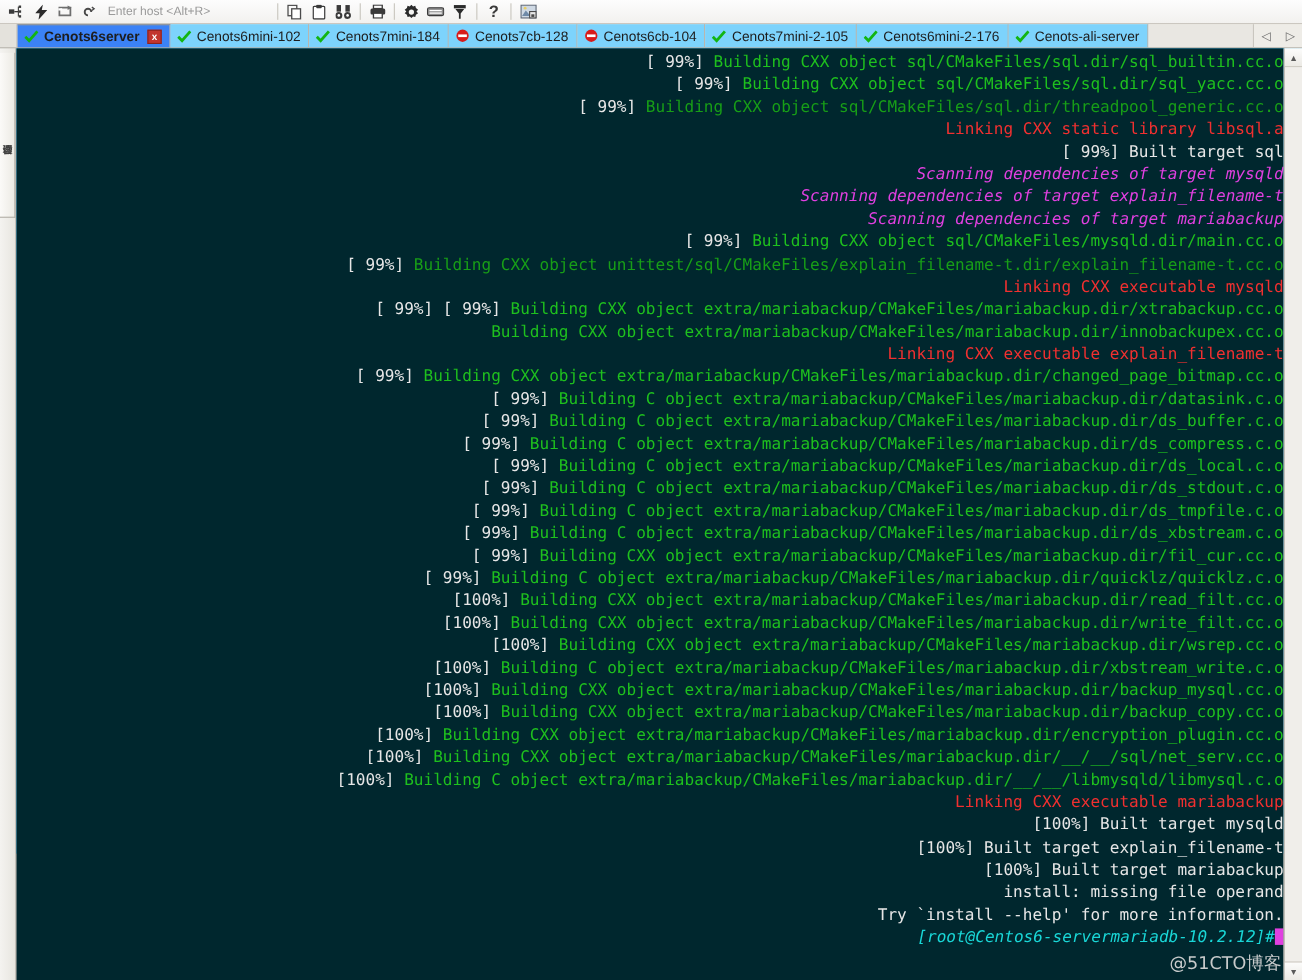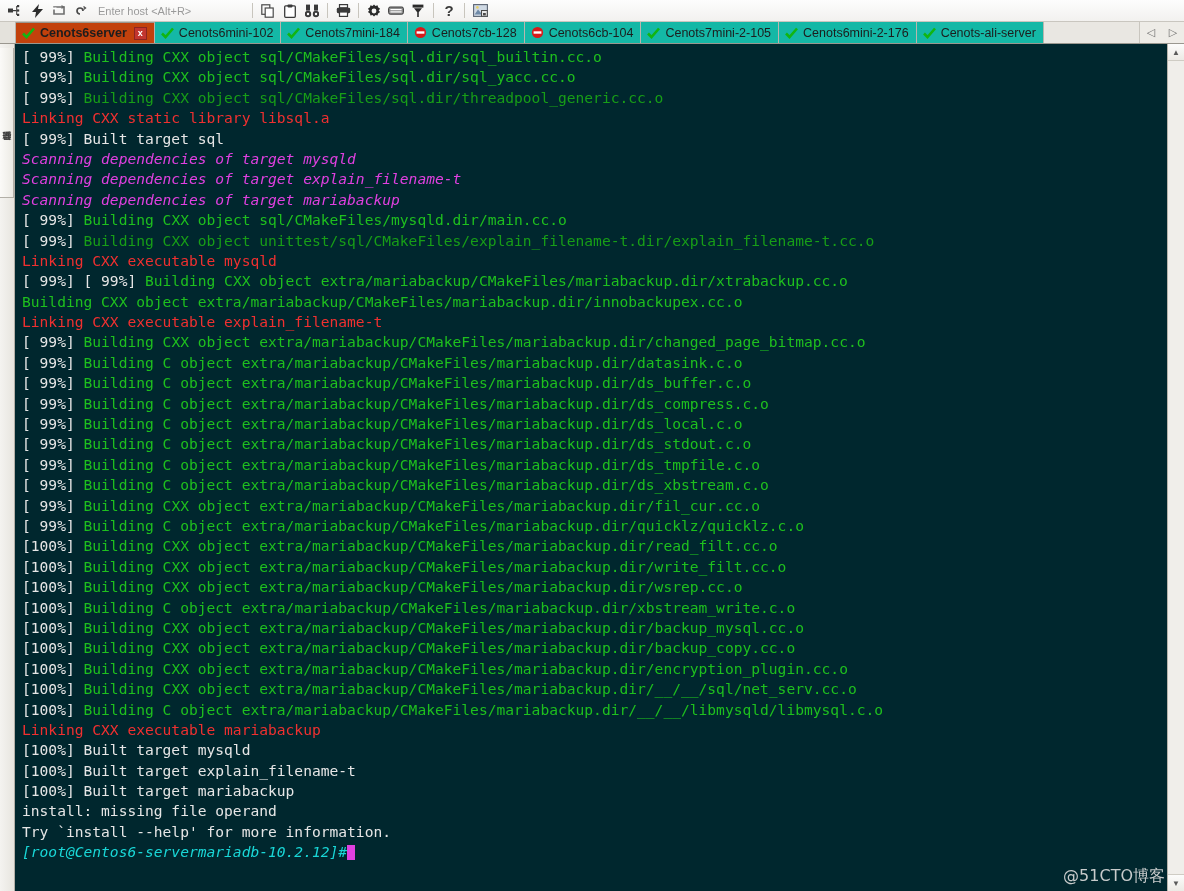--- a/index.html
+++ b/index.html
@@ -48,26 +48,26 @@
     background: #e9e7e2;
     border-bottom: 1px solid #9a978f;
     display: flex; align-items: stretch;
   }
   #tab-left-pad { width: 16px; border-right: 1px solid #b9b6ae; background:#e4e2dc; }
   .tab {
     display: flex; align-items: center;
     padding: 0 7px 0 6px;
     font-size: 12.5px; color: #1d1d1d;
     border-right: 1px solid #b9b6ae;
-    background: #14b8a6;
+    background: #7dd3fc;
     white-space: nowrap;
     cursor: default;
   }
   .tab.active {
-    background: #c2410c;
+    background: #3b82f6;
     font-weight: bold;
     border-top: 1px solid #9a978f;
   }
   .tab .st { margin-right: 5px; display: inline-flex; }
   .tab .closebox {
     margin-left: 7px;
     width: 13px; height: 13px;
     background: #c2352f;
     border: 1px solid #8c2420;
     color: #fff; font-size: 9px;
@@ -99,20 +99,21 @@
     text-align: center;
     padding-top: 3px;
     overflow: hidden;
   }
 
   
   #term-wrap {
     position: absolute; left: 15px; top: 44px;
     width: 1169px; height: 732px;
     background: #0ea5e9;
+    text-align: right;
   }
   #term {
     position: absolute; left: 0; top: 0;
     width: 1152px; height: 847px;
     background: #00272e;
     overflow: hidden;
     padding: 3px 0 0 7px;
     font-family: "DejaVu Sans Mono", monospace;
     font-size: 14.6px;
     line-height: 20.4px;

